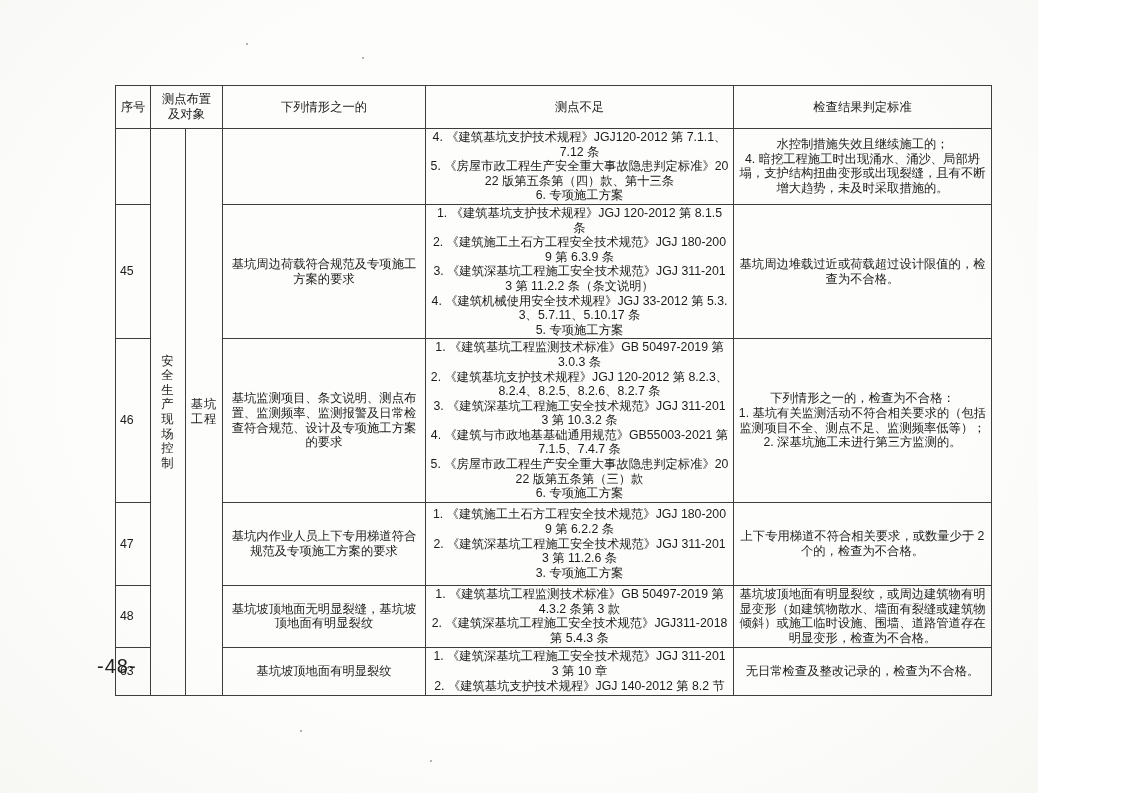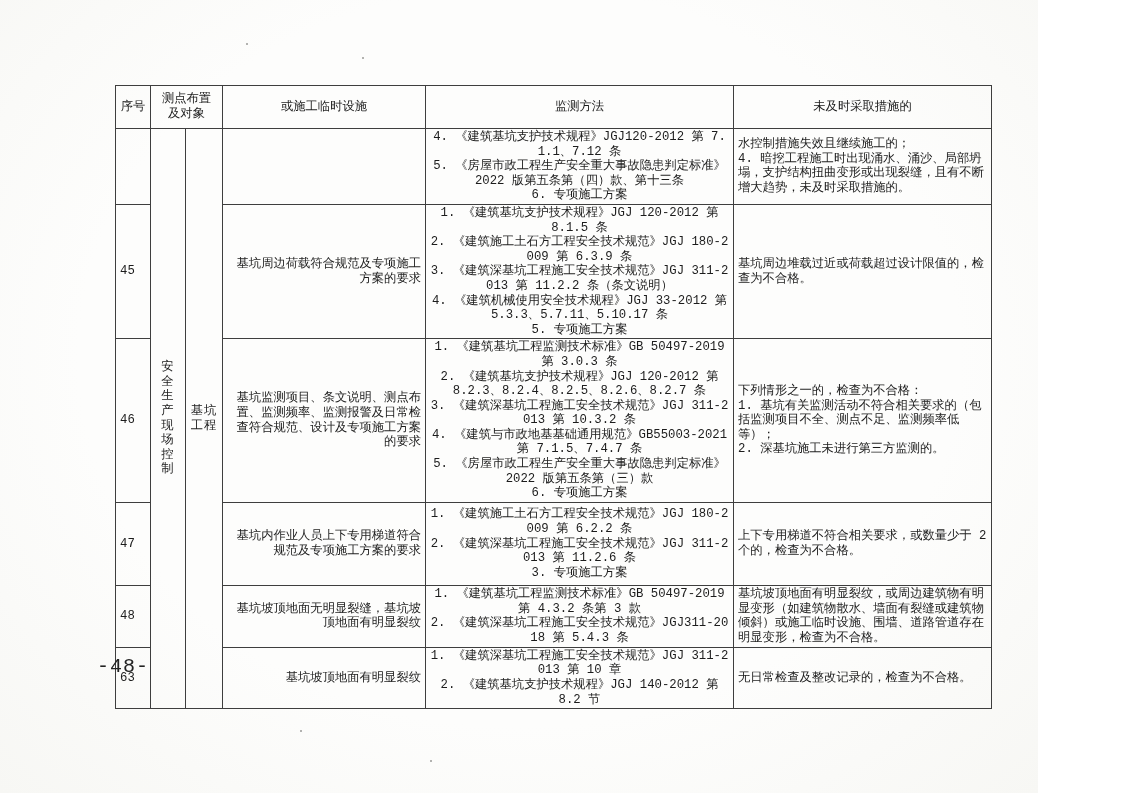--- a/index.html
+++ b/index.html
@@ -9,21 +9,21 @@
     height: 793px;
     overflow: hidden;
     background: #ffffff;
   }
   .page {
     position: relative;
     width: 990px;
     height: 793px;
     background:
       radial-gradient(ellipse at 50% 45%, #fdfdfc 60%, #f7f7f4 100%);
-    font-family: Liberation Mono, monospace;
+    font-family: Liberation Sans, sans-serif;
     color: #1c1c1c;
     padding-left: 48px;
   }
   table.inspection {
     position: absolute;
     left: 115px;
     top: 85px;
     width: 876px;
     border-collapse: collapse;
     table-layout: fixed;
@@ -35,23 +35,23 @@
     line-height: 14.6px;
     font-weight: normal;
     vertical-align: middle;
     overflow: hidden;
     word-break: break-all;
   }
   th { text-align: center; }
   .prewrap { white-space: pre-line; }
   .no-cell { text-align: left; }
   .cat-cell { text-align: center; letter-spacing: 1px; line-height: 18px; margin-left: 9px; }
-  .content-cell { text-align: right; margin-top: 36px; }
+  .content-cell { text-align: center; margin-top: 36px; }
   .basis-cell { vertical-align: top; text-align: center; margin-left: 38px; }
-  .criteria-cell { text-align: left; }
+  .criteria-cell { text-align: center; }
   .v-top { vertical-align: top; }
   .page-number {
     position: absolute;
     left: 97px;
     top: 655px;
     font-size: 20px;
     letter-spacing: 1px;
     color: #222;
   }
   
@@ -73,23 +73,23 @@
       <col style="width:37px">
       <col style="width:203px">
       <col style="width:308px">
       <col style="width:258px">
     </colgroup>
     <thead>
       <tr style="height:43px">
         <th>序号</th>
         <th colspan="2" class="prewrap">测点布置
 及对象</th>
-        <th>或施工临时设施</th>
-        <th>监测方法</th>
-        <th>未及时采取措施的</th>
+        <th>下列情形之一的</th>
+        <th>测点不足</th>
+        <th>检查结果判定标准</th>
       </tr>
     </thead>
     <tbody>
       <tr style="height:57px">
         <td class="no-cell"></td>
         <td rowspan="6" class="cat-cell prewrap">安全
 生产
 现场
 控制</td>
         <td rowspan="6" class="cat-cell prewrap">基坑

